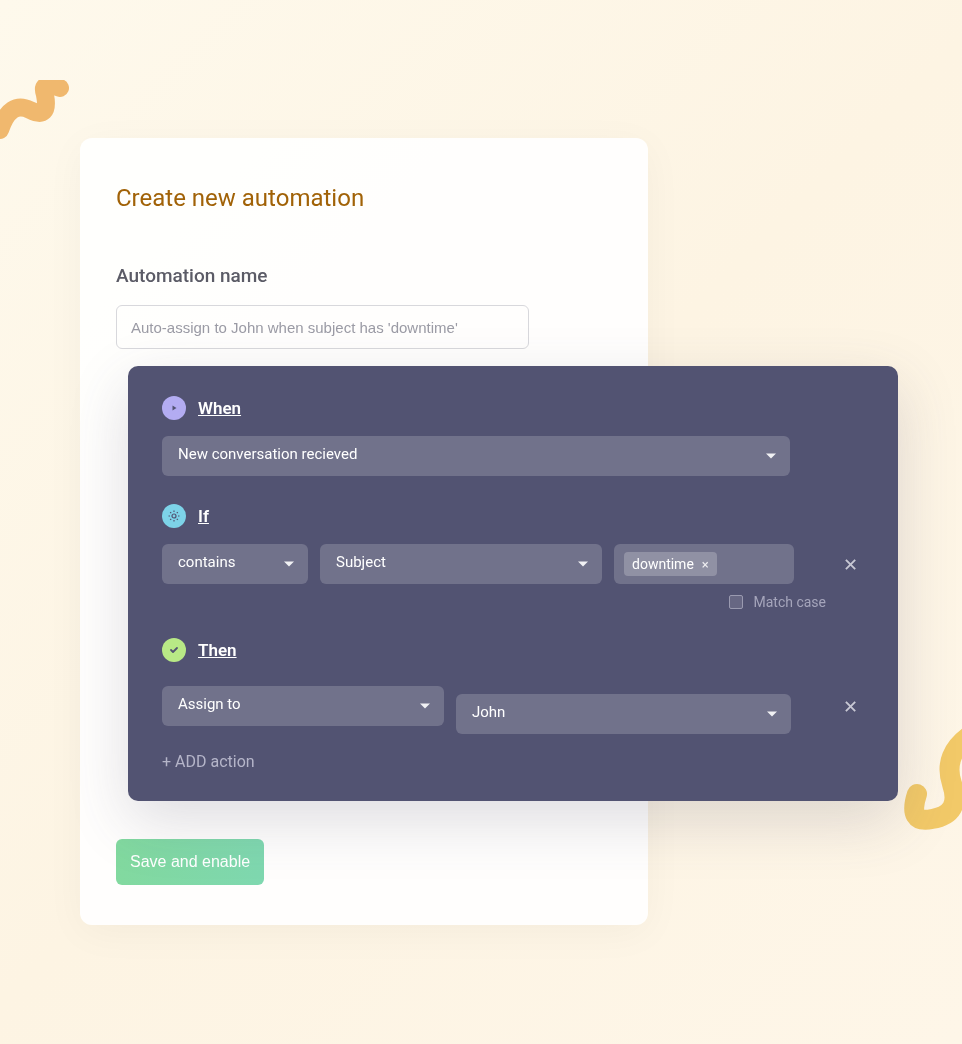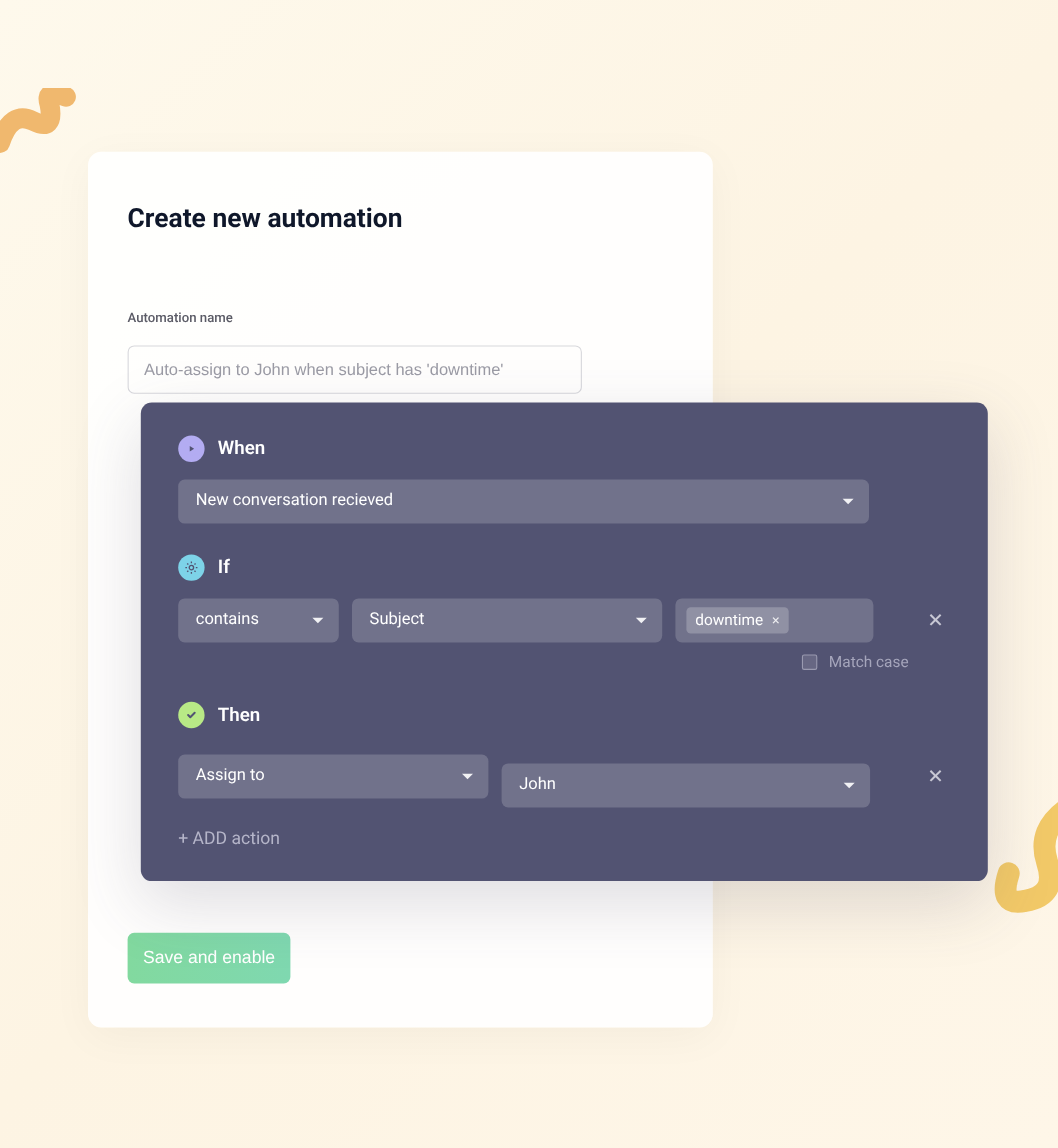--- a/index.html
+++ b/index.html
@@ -30,26 +30,26 @@
     top: 138px;
     left: 80px;
     width: 568px;
     background: rgba(255,255,255,0.9);
     border-radius: 12px;
     padding: 46px 36px 40px 36px;
     box-shadow: 0 8px 40px rgba(0,0,0,0.04);
   }
   .card-title {
     font-size: 24px;
-    font-weight: 700;
-    color: #0f172a;
-    margin-bottom: 70px;
+    font-weight: 400;
+    color: #a16207;
+    margin-bottom: 52px;
   }
   .field-label {
-    font-size: 12px;
+    font-size: 19px;
     color: #5b5b66;
     font-weight: 500;
     margin-bottom: 18px;
   }
   .text-input {
     width: 413px;
     height: 44px;
     border: 1px solid #d8d8dc;
     border-radius: 6px;
     padding: 0 14px;
@@ -85,20 +85,21 @@
     justify-content: center;
     flex-shrink: 0;
   }
   .icon-play { background: #b3acf2; }
   .icon-gear { background: #7dd3e8; }
   .icon-check { background: #b8e986; }
   .rule-label {
     color: #fff;
     font-size: 17px;
     font-weight: 600;
+    text-decoration: underline;
   }
   .row {
     display: flex;
     gap: 12px;
     align-items: center;
   }
   .select-box {
     position: relative;
     background: rgba(255,255,255,0.18);
     border-radius: 6px;

